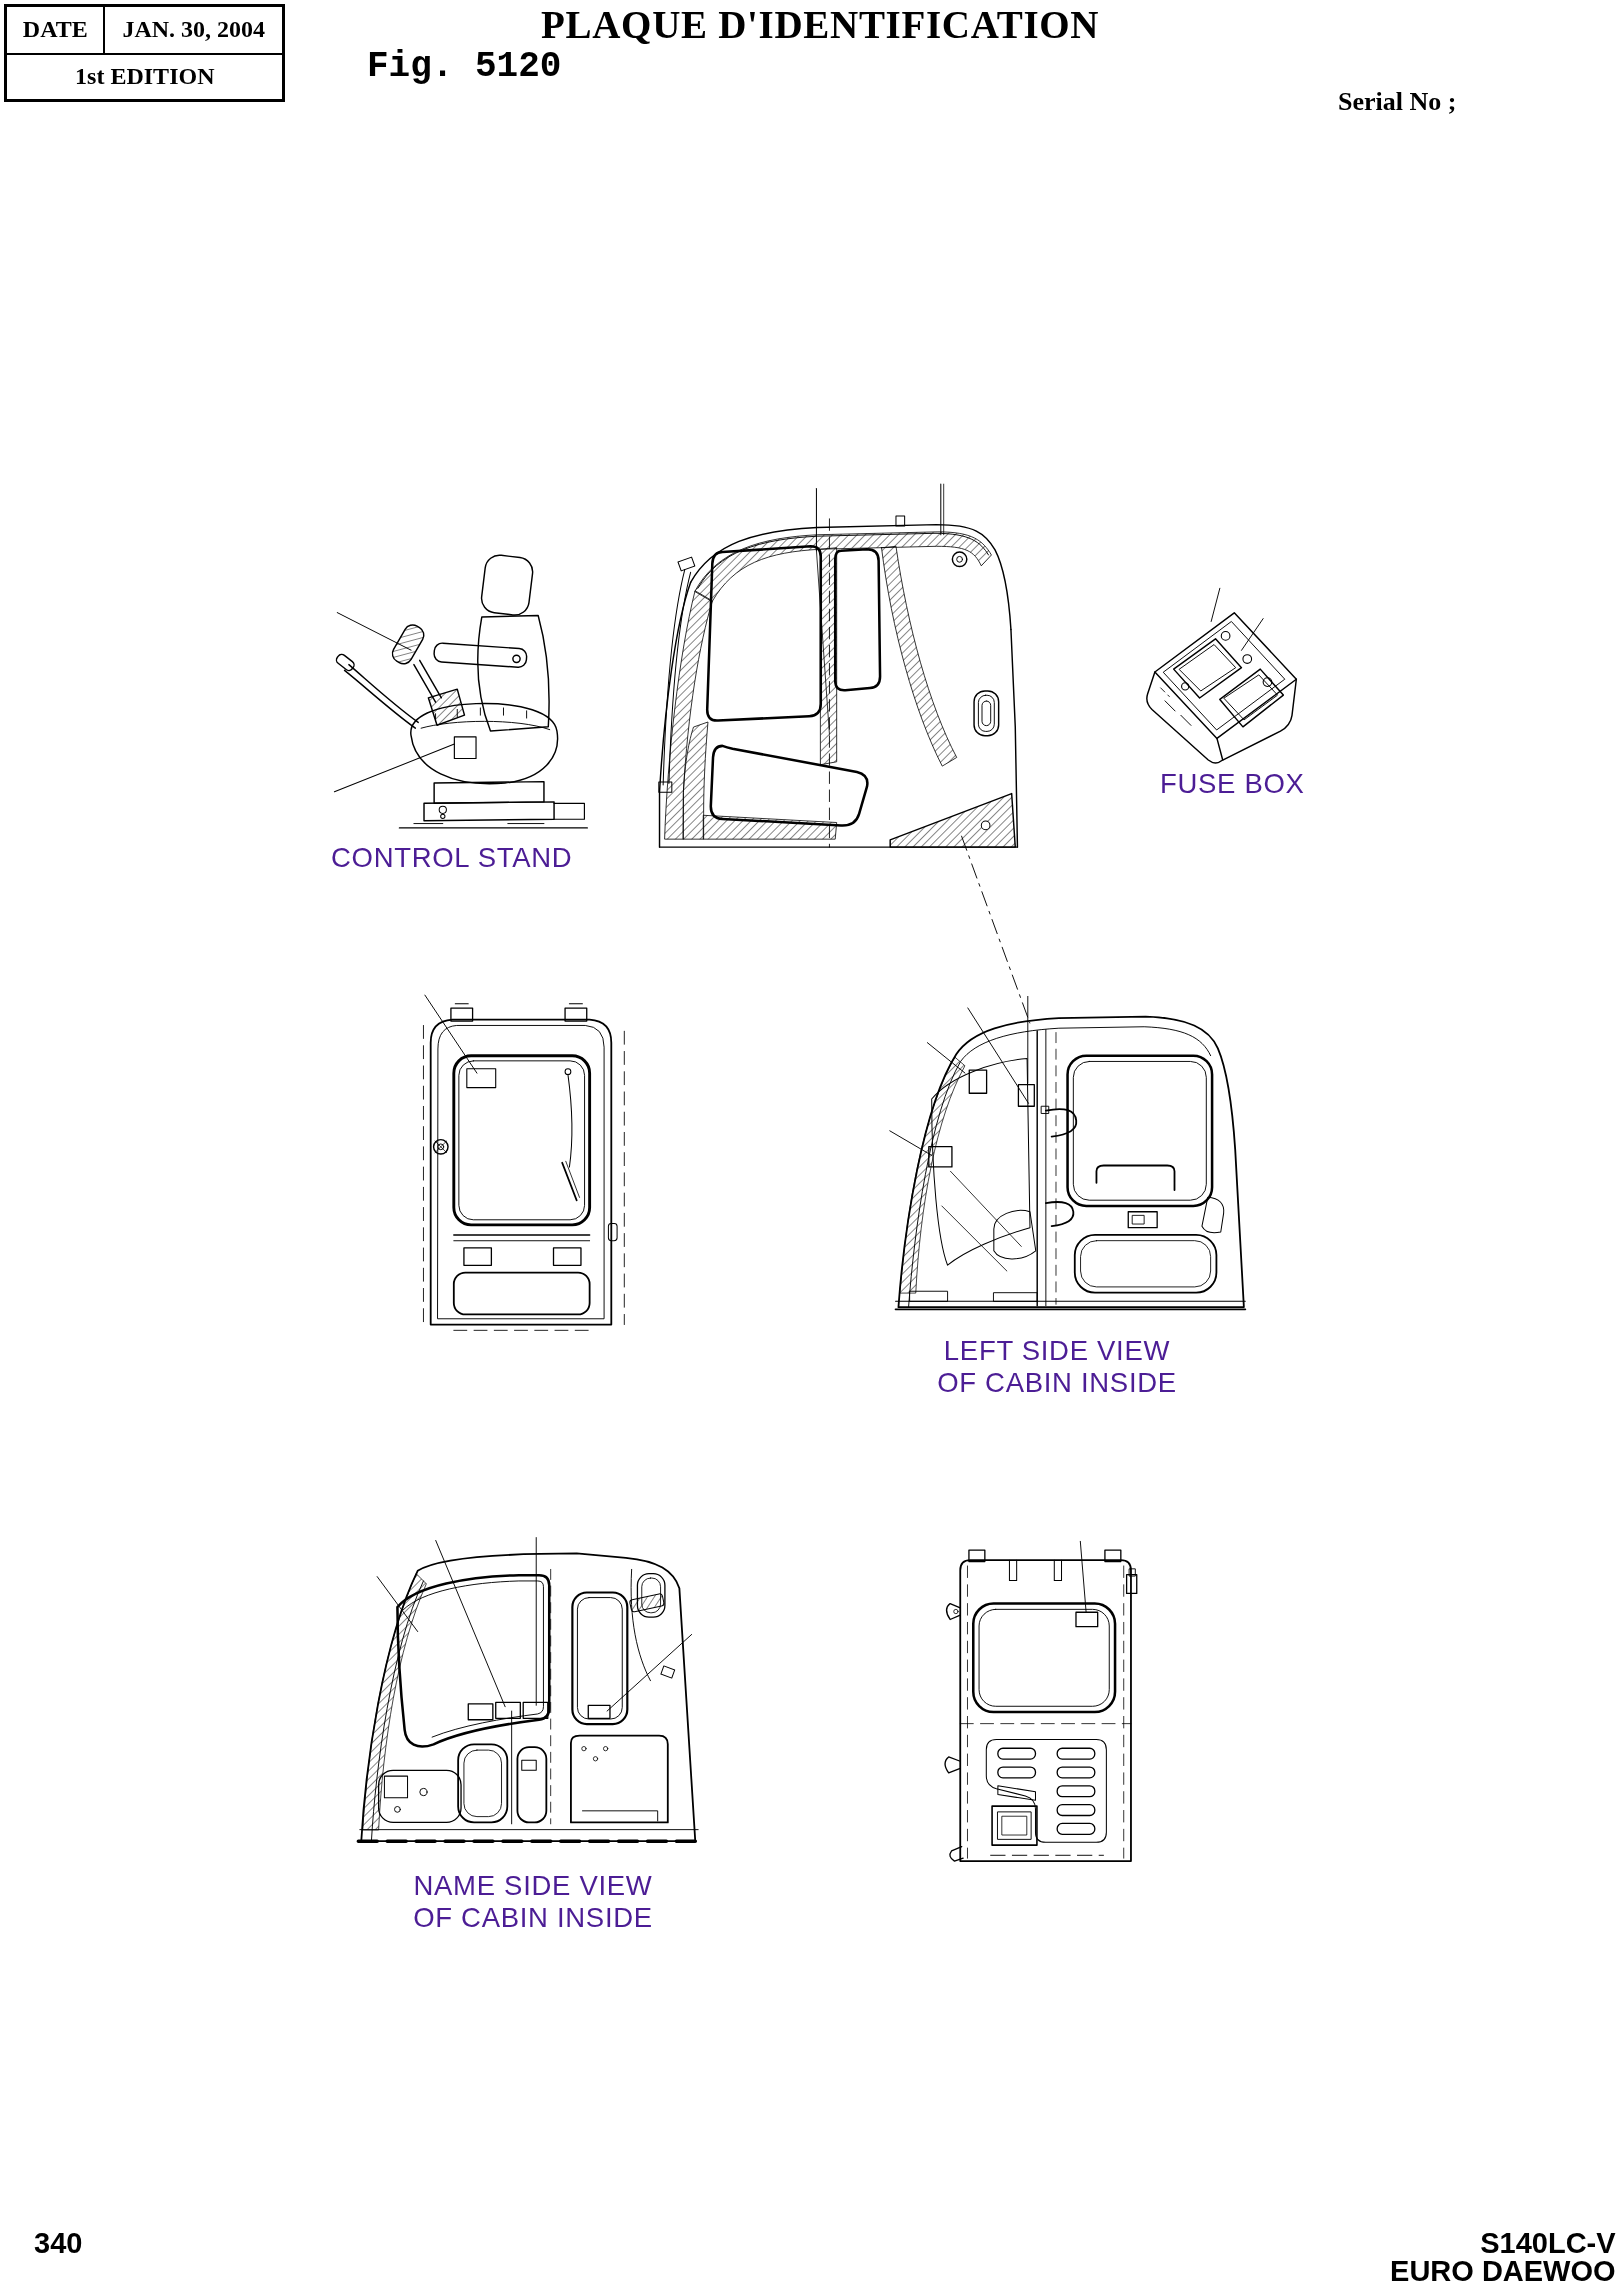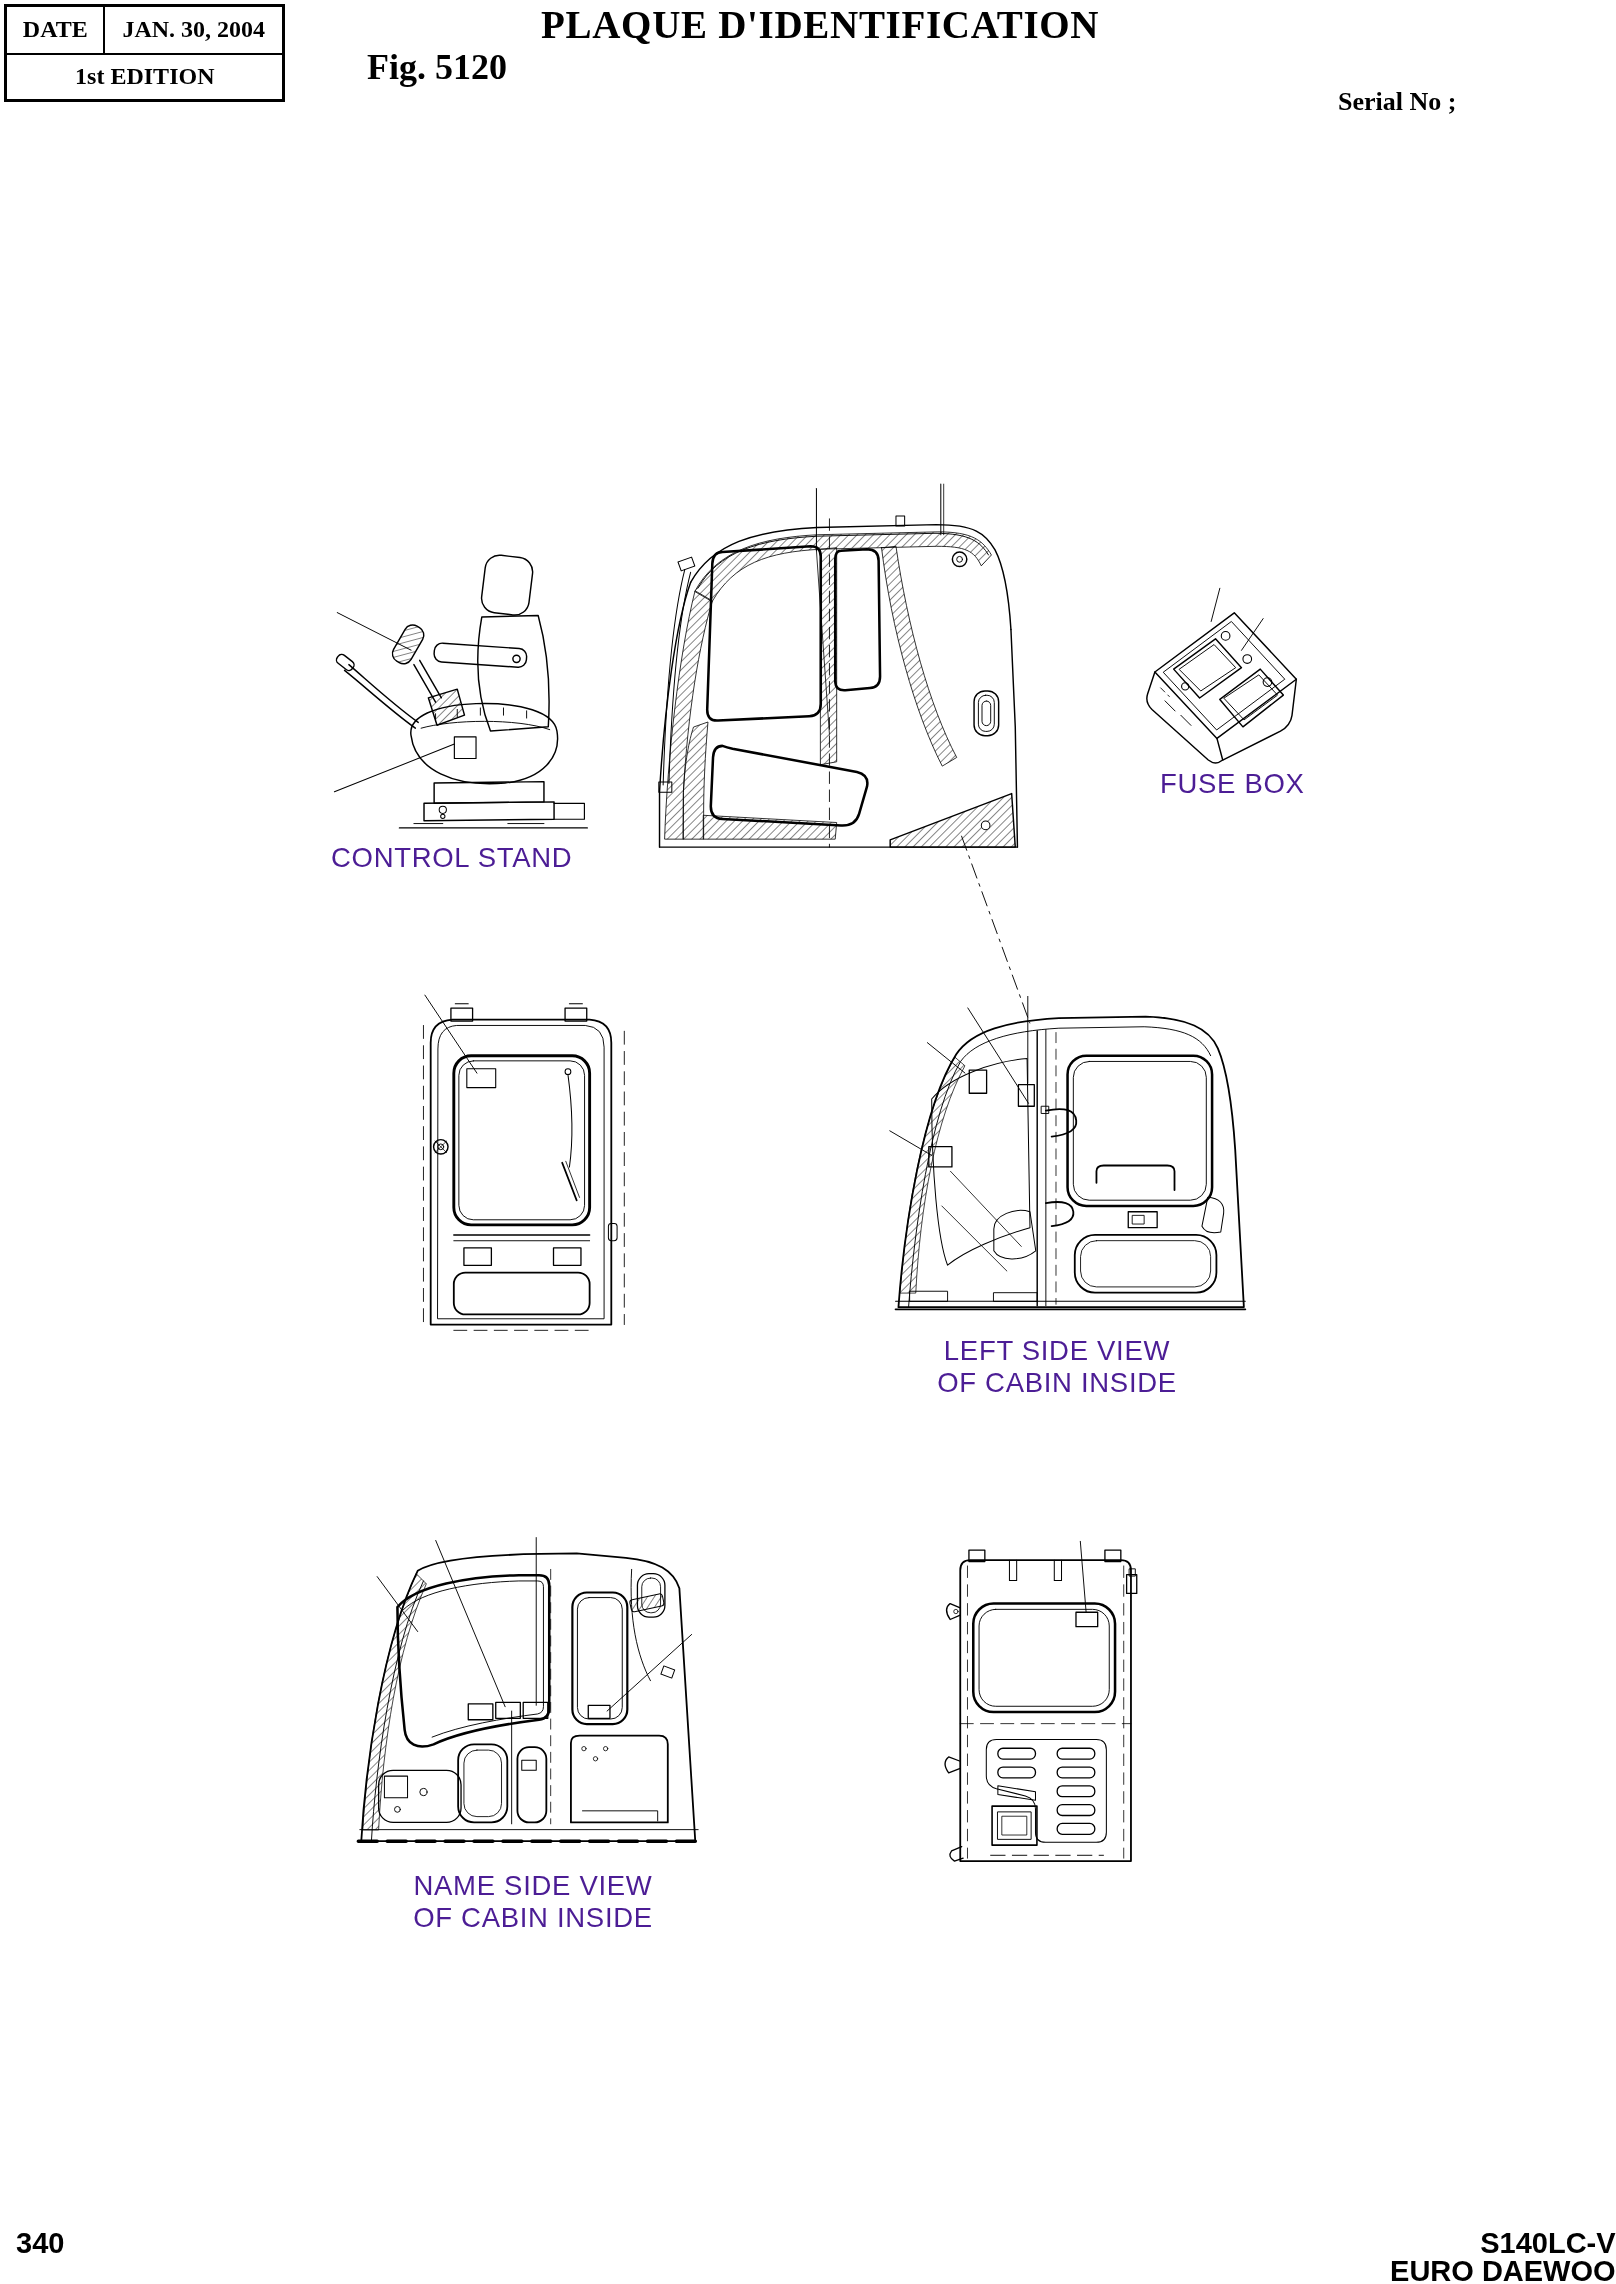--- a/index.html
+++ b/index.html
@@ -6,31 +6,31 @@
   .page{position:relative;width:1617px;height:2284px;background:#ffffff;overflow:hidden;
         font-family:"Liberation Sans",sans-serif;color:#000;}
   
   .doc-table{position:absolute;left:4.3px;top:3.6px;width:281px;height:98px;border:3.6px solid #000;
              box-sizing:border-box;font-family:"Liberation Serif",serif;font-weight:bold;font-size:24px;}
   .doc-table .row1{display:flex;height:48px;border-bottom:2.9px solid #000;box-sizing:border-box;}
   .doc-table .cell-date{width:98px;border-right:2.9px solid #000;box-sizing:border-box;
                         display:flex;align-items:center;justify-content:center;}
   .doc-table .cell-val{flex:1;display:flex;align-items:center;justify-content:center;}
   .doc-table .row2{height:44px;display:flex;align-items:center;justify-content:center;}
-  .fig-label{position:absolute;left:367px;top:46px;font-family:Liberation Serif, serif;
+  .fig-label{position:absolute;left:367px;top:46px;font-family:Liberation Mono, monospace;
              font-weight:bold;font-size:36px;}
   .title{position:absolute;left:541px;top:1.4px;font-family:"Liberation Serif",serif;
          font-weight:bold;font-size:39px;line-height:48px;letter-spacing:0.7px;white-space:nowrap;}
   .serial{position:absolute;left:1338px;top:87px;font-family:"Liberation Serif",serif;
           font-weight:bold;font-size:26px;}
   
   .caption{position:absolute;font-size:27.5px;letter-spacing:0.7px;color:#4c1d95;white-space:nowrap;}
   .caption.center{text-align:center;}
   
-  .page-num{position:absolute;left:16px;top:2227px;font-weight:bold;font-size:29px;}
+  .page-num{position:absolute;left:34px;top:2227px;font-weight:bold;font-size:29px;}
   .footer-right{position:absolute;right:1.4px;top:2230px;text-align:right;font-weight:bold;
                 font-size:29px;line-height:27.5px;white-space:nowrap;}
   svg{display:block;}
   .drawing{position:absolute;}
 </style>
 </head>
 <body>
 
 <div class="page">
 

